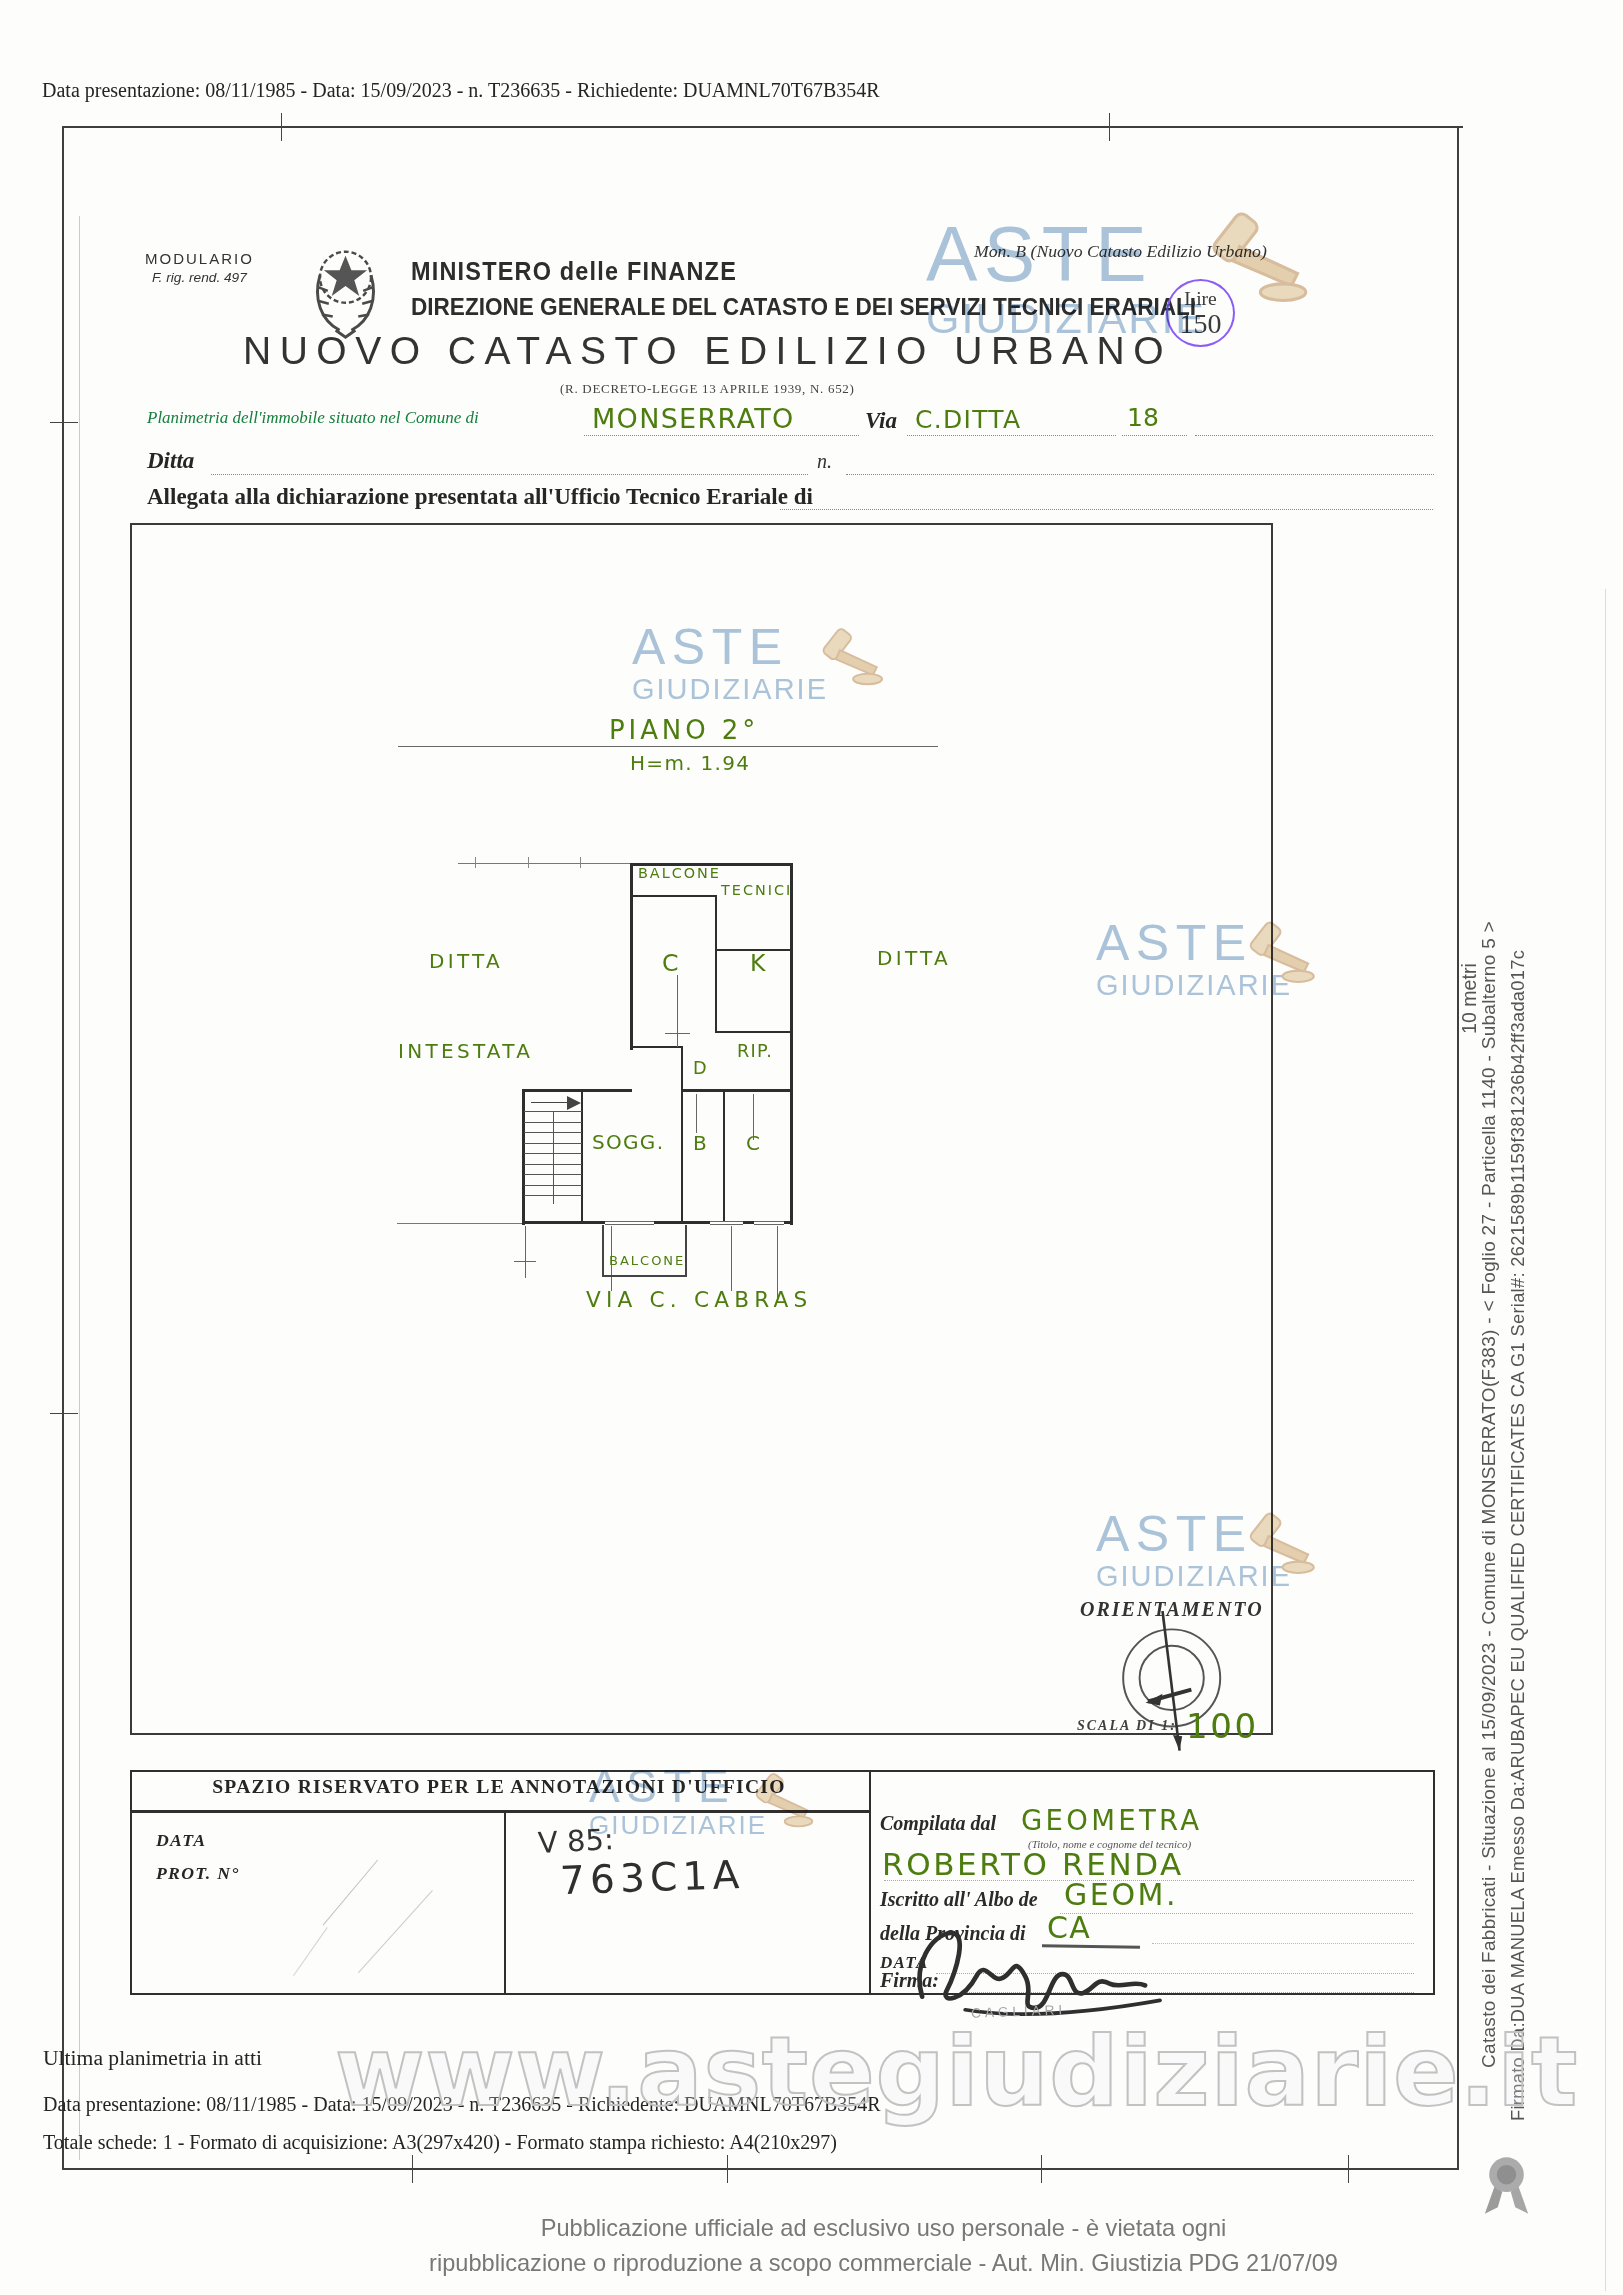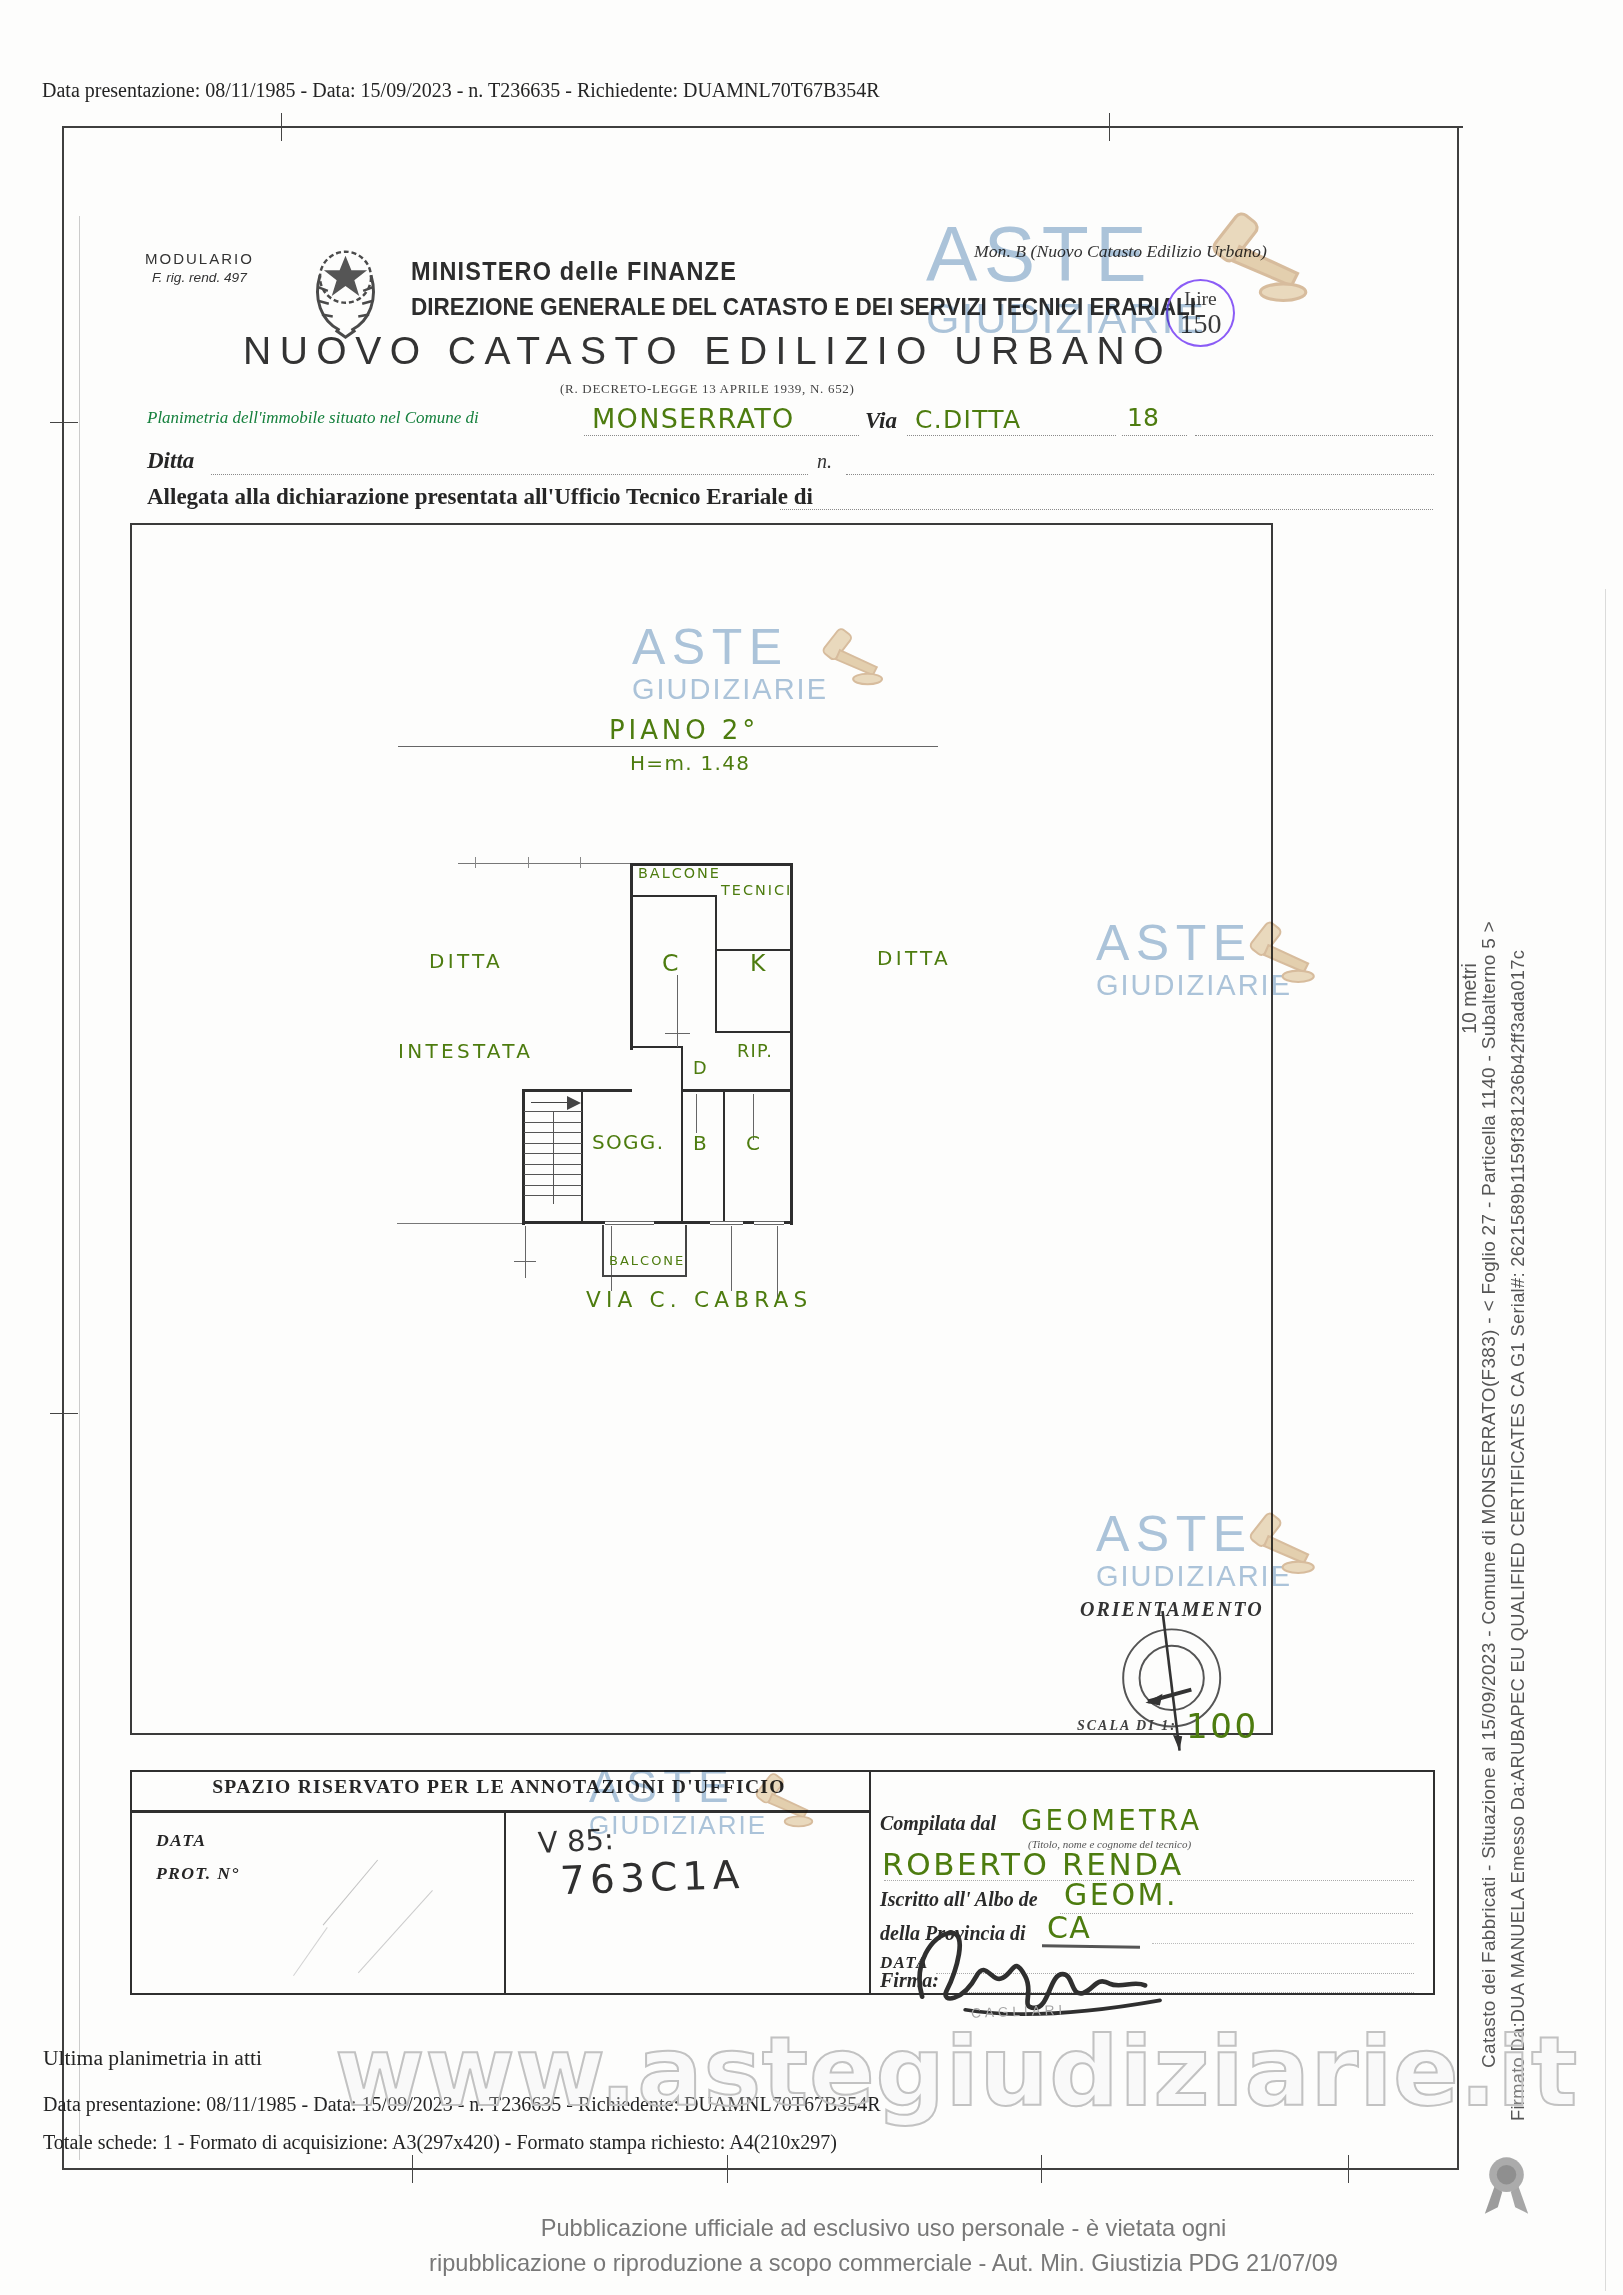--- a/index.html
+++ b/index.html
@@ -82,21 +82,21 @@
   <div class="dot" style="left:211px;top:474px;width:597px;"></div>
   <div class="dot" style="left:846px;top:474px;width:588px;"></div>
 
   <div class="abs serif nowrap" style="left:147px;top:484px;font-size:23px;font-weight:700;color:#262626;">Allegata alla dichiarazione presentata all'Ufficio Tecnico Erariale di</div>
   <div class="dot" style="left:780px;top:509px;width:653px;"></div>
 
   <div class="abs" style="left:130px;top:523px;width:1143px;height:1212px;border:2px solid #3a3a3a;box-sizing:border-box;"></div>
 
   <div class="abs hand nowrap" style="left:609px;top:715px;font-size:26px;letter-spacing:3.9px;">PIANO 2°</div>
   <div class="solidline" style="left:398px;top:746px;width:540px;height:1.3px;background:#666;"></div>
-  <div class="abs hand nowrap" style="left:630px;top:751px;font-size:20px;letter-spacing:1.3px;">H=m. 1.48</div>
+  <div class="abs hand nowrap" style="left:630px;top:751px;font-size:20px;letter-spacing:1.3px;">H=m. 1.94</div>
 
   <div class="abs" id="floor-plan" style="left:0;top:0;width:1623px;height:2295px;pointer-events:none;">
       <div style="position: absolute; left: 630px; top: 863px; width: 163px; height: 3.3px; background: rgb(46, 46, 46);"></div>
       <div style="position: absolute; left: 790px; top: 863px; width: 3.3px; height: 362px; background: rgb(46, 46, 46);"></div>
       <div style="position: absolute; left: 630px; top: 863px; width: 2.6px; height: 187px; background: rgb(46, 46, 46);"></div>
       <div style="position: absolute; left: 633px; top: 895px; width: 82px; height: 2px; background: rgb(46, 46, 46);"></div>
       <div style="position: absolute; left: 715px; top: 949px; width: 77px; height: 2px; background: rgb(46, 46, 46);"></div>
       <div style="position: absolute; left: 715px; top: 895px; width: 2px; height: 137px; background: rgb(46, 46, 46);"></div>
       <div style="position: absolute; left: 715px; top: 1031px; width: 77px; height: 2px; background: rgb(46, 46, 46);"></div>
       <div style="position: absolute; left: 630px; top: 1046px; width: 52px; height: 2px; background: rgb(46, 46, 46);"></div>

